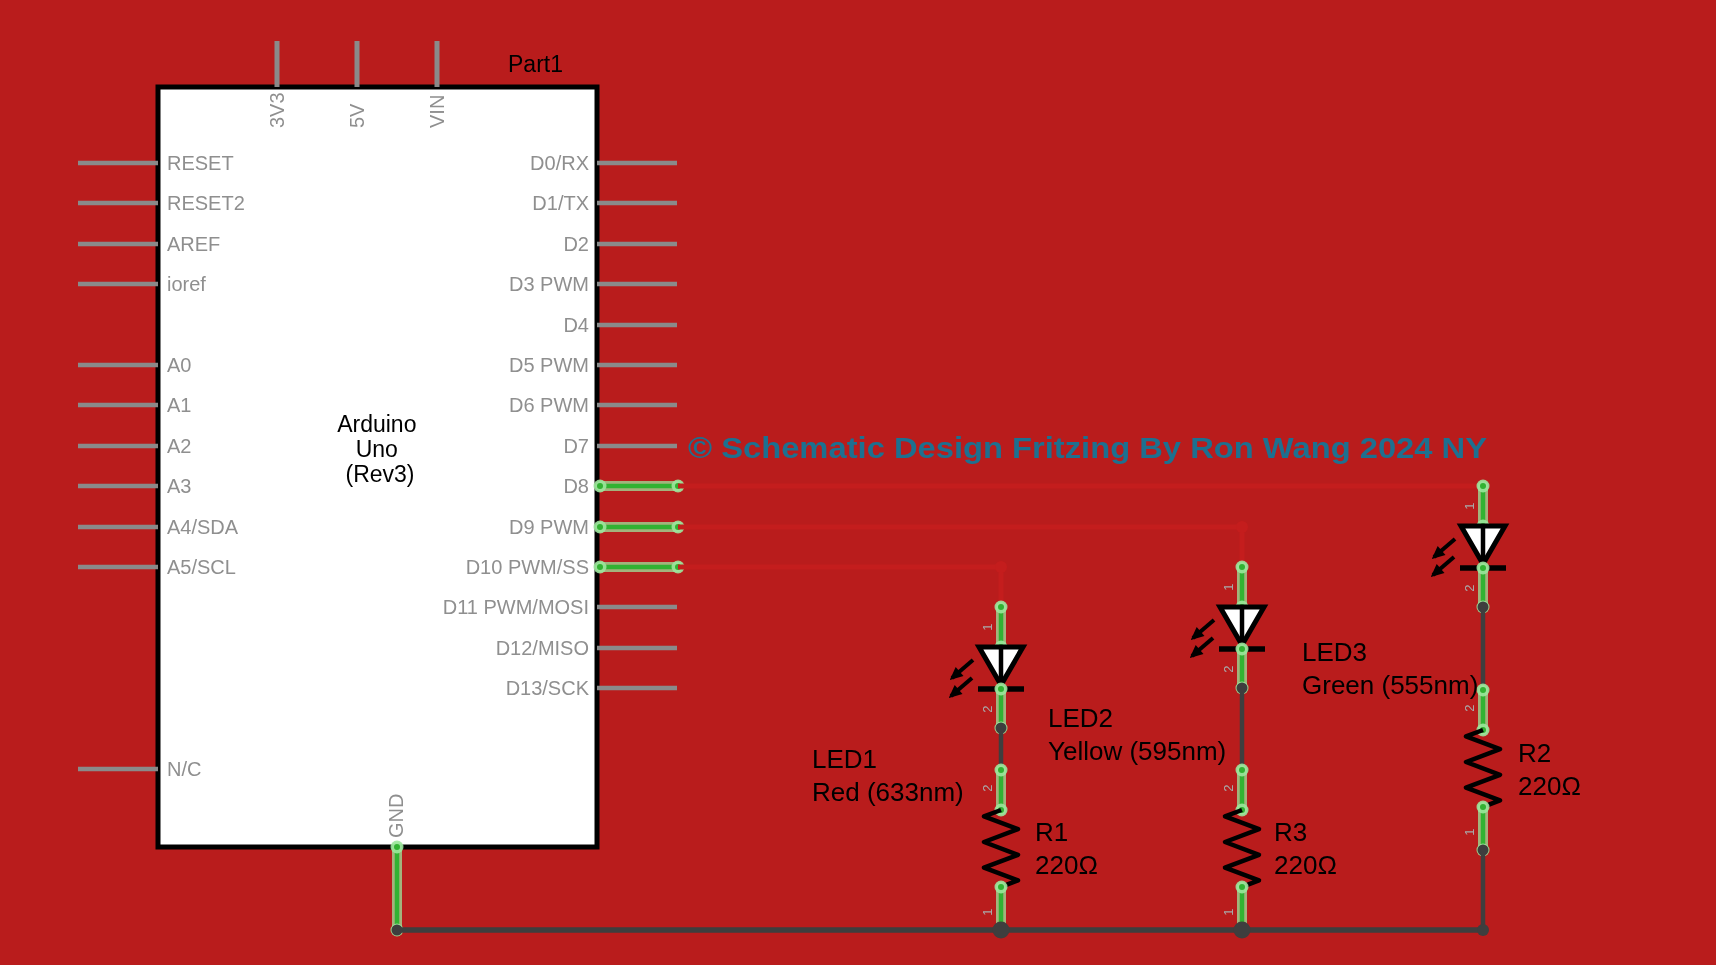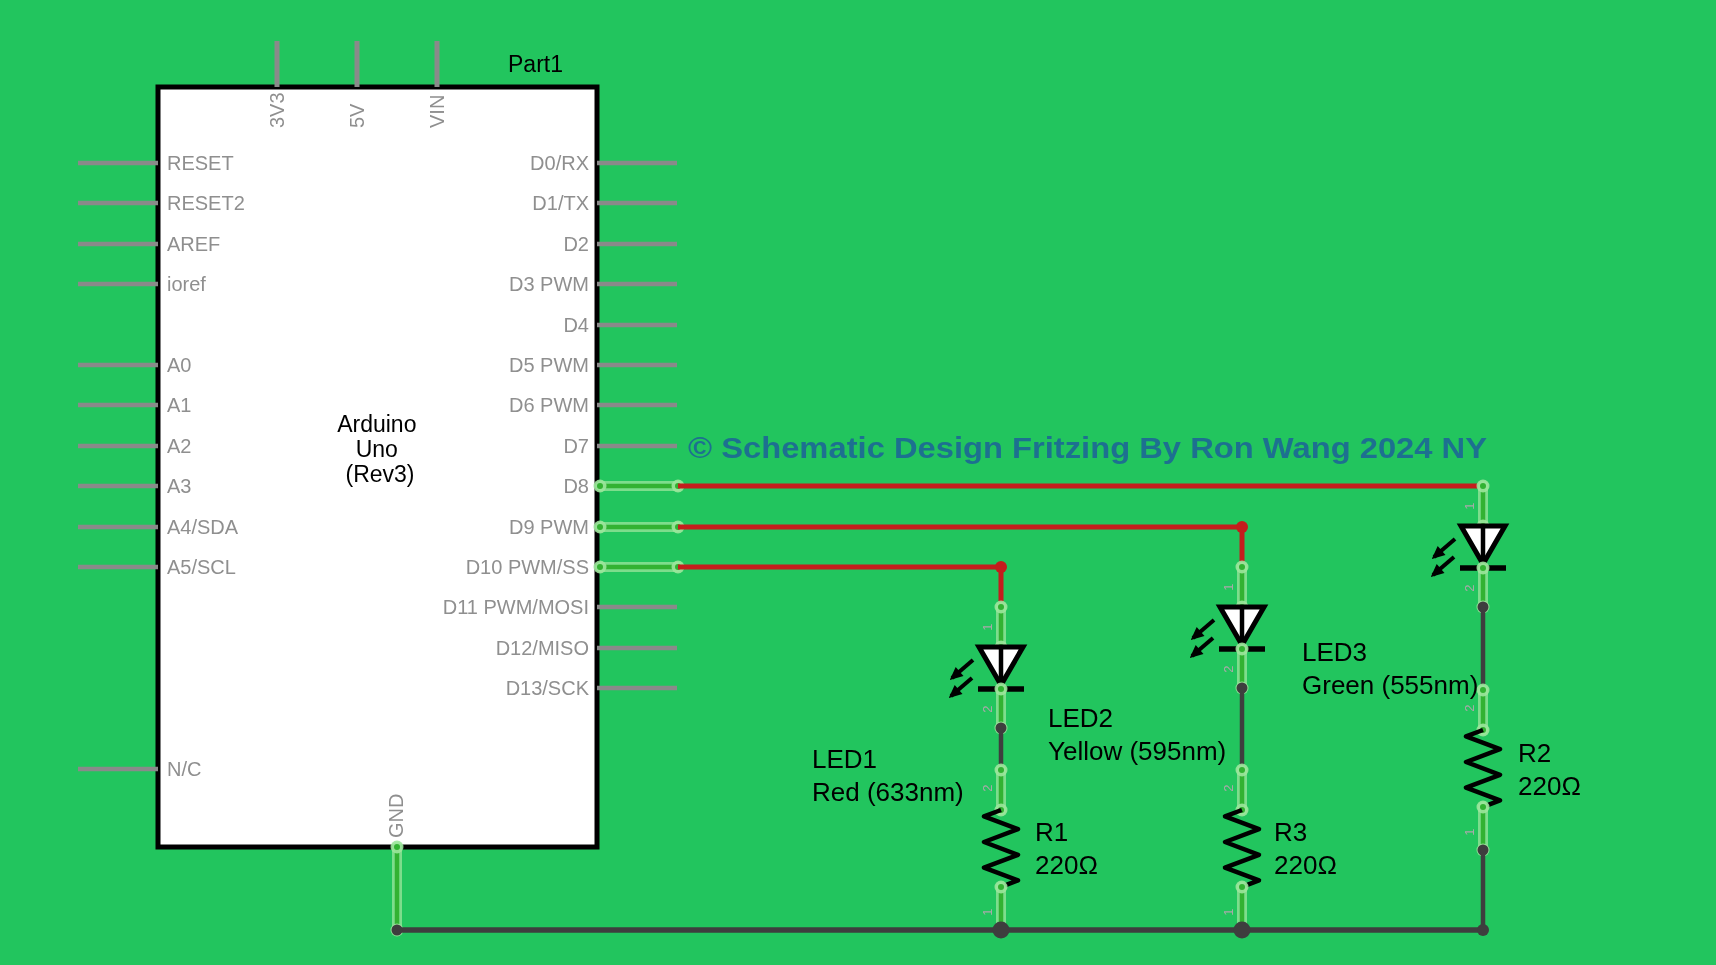--- a/index.html
+++ b/index.html
@@ -1,16 +1,16 @@
 <!DOCTYPE html>
 <html><head>
 <meta charset="utf-8">
 <style>
   html,body{margin:0;padding:0;background:#ffffff;}
-  .stage{position:relative;width:1716px;height:965px;background:#22c55e;overflow:hidden;}
+  .stage{position:relative;width:1716px;height:965px;background:#b91c1c;overflow:hidden;}
   svg text{font-family:"Liberation Sans","DejaVu Sans",sans-serif;}
   .pindigit{fill:#a9a9a9;font-size:13px;}
   .complabel{fill:#000000;font-size:26px;}
 </style>
 </head>
 <body>
 
 <div class="stage">
   <svg id="schematic" width="1716" height="965" viewBox="0 0 1716 965" xmlns="http://www.w3.org/2000/svg">
     <defs>

